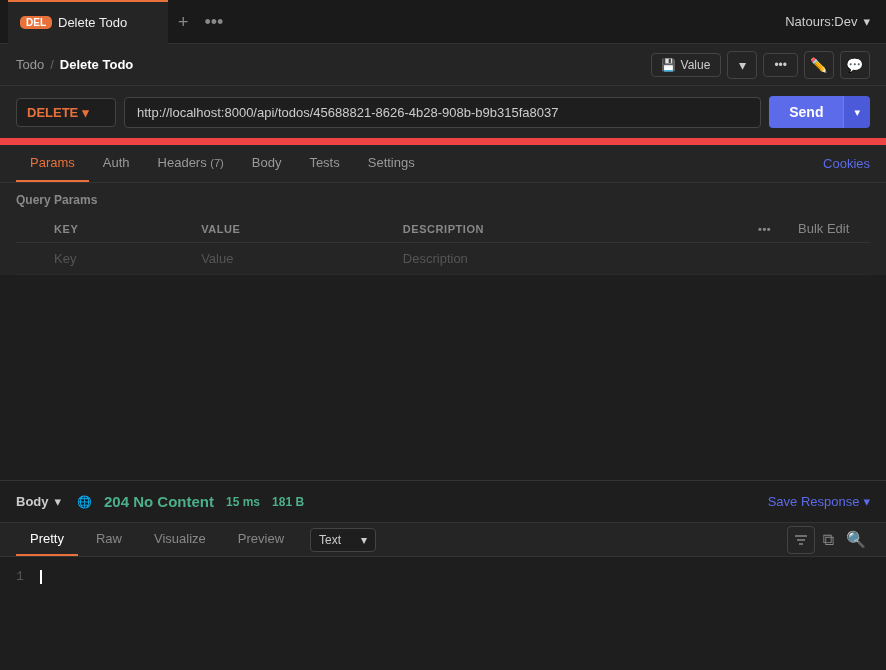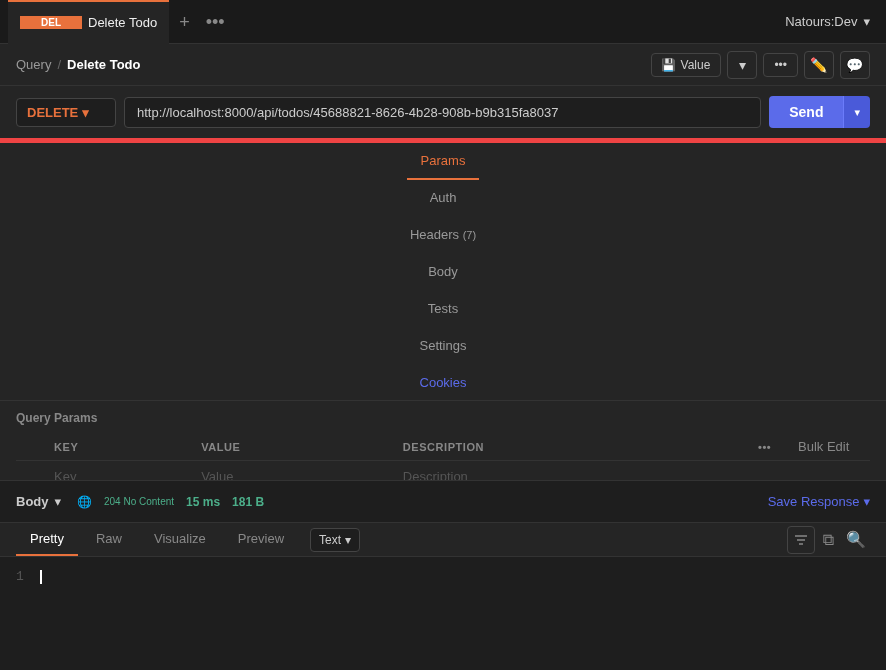--- a/index.html
+++ b/index.html
@@ -31,22 +31,22 @@
       height: 44px;
       padding: 0 12px;
       gap: 6px;
       min-width: 160px;
     }
     .tab-del-badge {
       background: #e8713c;
       color: #fff;
       font-size: 10px;
       font-weight: 700;
-      padding: 1px 21px;
-      border-radius: 0;
+      padding: 1px 6px;
+      border-radius: 5px;
     }
     .tab-title {
       color: #eee;
       font-size: 13px;
     }
     .tab-bar-spacer { flex: 1; }
     .env-selector {
       display: flex;
       align-items: flex-end;
       gap: 6px;
@@ -117,21 +117,21 @@
       justify-content: center;
     }
 
     
     .request-bar {
       display: flex;
       align-items: center;
       padding: 10px 16px;
       background: #252525;
       gap: 8px;
-      border-bottom: 5px solid #ef4444;
+      border-bottom: 7px solid #ef4444;
     }
     .method-select {
       display: flex;
       align-items: center;
       gap: 4px;
       background: #1e1e1e;
       border: 1px solid #444;
       border-radius: 4px;
       padding: 6px 10px;
       cursor: pointer;
@@ -174,21 +174,20 @@
       font-size: 11px;
     }
 
     
     .tabs-nav {
       display: flex;
       align-items: center;
       background: #252525;
       border-bottom: 1px solid #333;
       padding: 0 16px;
-      flex-direction: column;
     }
     .tab-nav-item {
       padding: 10px 14px;
       color: #999;
       cursor: pointer;
       font-size: 13px;
       border-bottom: 2px solid transparent;
       white-space: nowrap;
     }
     .tab-nav-item.active {
@@ -277,22 +276,22 @@
       align-items: center;
       gap: 6px;
     }
     .response-title-text {
       font-size: 13px;
       font-weight: 600;
       color: #ccc;
     }
     .status-badge {
       color: #4caf8a;
-      font-size: 10px;
-      font-weight: 400;
+      font-size: 15px;
+      font-weight: 700;
     }
     .response-meta {
       display: flex;
       align-items: center;
       gap: 12px;
       color: #888;
       font-size: 12px;
     }
     .meta-green { color: #4caf8a; font-weight: 600; }
     .response-header-spacer { flex: 1; }
@@ -323,21 +322,21 @@
       font-size: 13px;
       border-bottom: 2px solid transparent;
     }
     .resp-tab.active {
       color: #fff;
       border-bottom-color: #e8713c;
     }
     .resp-type-select {
       display: flex;
       align-items: center;
-      gap: 4px;
+      gap: 20px;
       background: #1e1e1e;
       border: 1px solid #444;
       border-radius: 4px;
       padding: 4px 8px;
       color: #ccc;
       font-size: 12px;
       cursor: pointer;
       margin-left: 8px;
     }
     .resp-tab-spacer { flex: 1; }
@@ -408,21 +407,21 @@
   <button class="tab-icon-btn">•••</button>
   <div class="tab-bar-spacer"></div>
   <div class="env-selector">
     <span>Natours:Dev</span>
     <span>▾</span>
   </div>
 </div>
 
 <div class="breadcrumb-bar">
   <div class="breadcrumb">
-    <span class="breadcrumb-link">Query</span>
+    <span class="breadcrumb-link">Todo</span>
     <span class="breadcrumb-sep">/</span>
     <span class="breadcrumb-current">Delete Todo</span>
   </div>
   <div class="breadcrumb-actions">
     <button class="bc-btn">
       <span>💾</span>
       <span>Value</span>
     </button>
     <button class="bc-icon-btn">▾</button>
     <button class="bc-btn">

